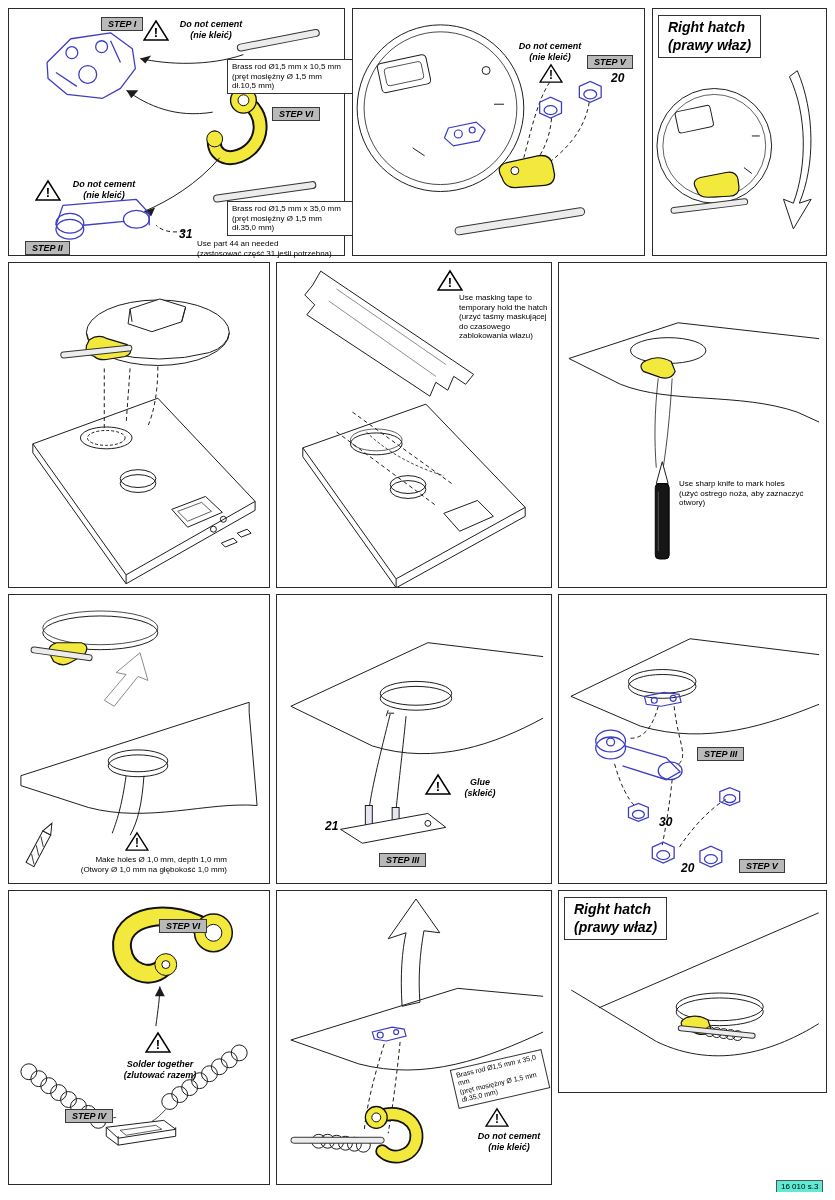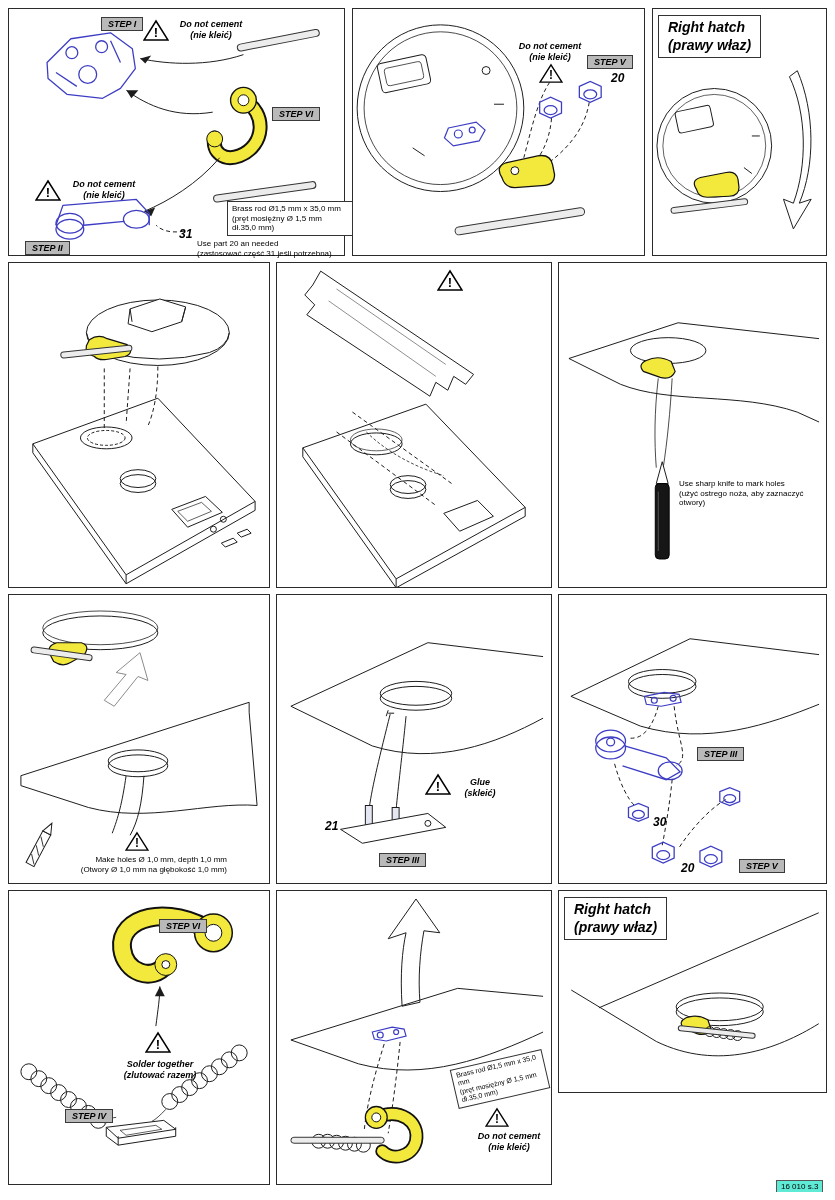--- a/index.html
+++ b/index.html
@@ -75,37 +75,41 @@
     </svg>
     <div class="step-label" style="left:92px; top:8px;"><span>STEP I</span></div>
     <svg class="warn" style="left:134px; top:10px;" width="26" height="23" viewBox="0 0 26 23">
       <path d="M13 2 L25 21 H1 Z" fill="#fff" stroke="#000" stroke-width="1.5"></path>
       <text x="13" y="18" text-anchor="middle">!</text>
     </svg>
     <div class="note center bold-it" style="left:163px; top:10px; width:78px;">
       <div>Do not cement</div>
       <div>(nie kleić)</div>
     </div>
+    <div class="note note-box" style="left:218px; top:50px; width:126px;">
+      <div>Brass rod Ø1,5 mm x 10,5 mm</div>
+      <div>(pręt mosiężny Ø 1,5 mm dł.10,5 mm)</div>
+    </div>
     <div class="step-label" style="left:263px; top:98px;"><span>STEP VI</span></div>
     <svg class="warn" style="left:26px; top:170px;" width="26" height="23" viewBox="0 0 26 23">
       <path d="M13 2 L25 21 H1 Z" fill="#fff" stroke="#000" stroke-width="1.5"></path>
       <text x="13" y="18" text-anchor="middle">!</text>
     </svg>
     <div class="note center bold-it" style="left:56px; top:170px; width:78px;">
       <div>Do not cement</div>
       <div>(nie kleić)</div>
     </div>
     <div class="step-label" style="left:16px; top:232px;"><span>STEP II</span></div>
     <div class="note note-box" style="left:218px; top:192px; width:126px;">
       <div>Brass rod Ø1,5 mm x 35,0 mm</div>
       <div>(pręt mosiężny Ø 1,5 mm dł.35,0 mm)</div>
     </div>
     <div class="num" style="left:170px; top:218px;">31</div>
     <div class="note" style="left:188px; top:230px; width:152px;">
-      <div>Use part 20 an needed</div>
+      <div>Use part 44 an needed</div>
       <div>(zastosować część 31 jeśli potrzebna)</div>
     </div>
   </div>
 
   <div class="panel" style="left:352px; top:8px; width:293px; height:248px;">
     <svg class="ill" viewBox="0 0 293 248">
       <circle cx="88" cy="100" r="84" stroke="#1c1c1c" fill="none"></circle>
       <circle cx="88" cy="100" r="77" stroke="#1c1c1c" stroke-width="0.8" fill="none"></circle>
       <g transform="rotate(-12 52 64)" stroke="#1c1c1c" fill="none">
         <rect x="26" y="50" width="50" height="30" rx="4"></rect>
@@ -222,20 +226,24 @@
         <ellipse cx="132" cy="228" rx="18" ry="9"></ellipse>
         <ellipse cx="132" cy="223" rx="18" ry="9"></ellipse>
         <path d="M168,252 l34,-13 16,16 -34,15 z"></path>
         <path d="M90,170 C110,190 140,206 168,214" stroke-dasharray="3 2" stroke-width="0.8"></path>
       </g>
     </svg>
     <svg class="warn" style="left:160px; top:6px;" width="26" height="23" viewBox="0 0 26 23">
       <path d="M13 2 L25 21 H1 Z" fill="#fff" stroke="#000" stroke-width="1.5"></path>
       <text x="13" y="18" text-anchor="middle">!</text>
     </svg>
+    <div class="note" style="left:182px; top:30px; width:92px;">
+      <div>Use masking tape to temporary hold the hatch</div>
+      <div>(urzyć taśmy maskującej do czasowego zablokowania włazu)</div>
+    </div>
   </div>
 
   <div class="panel" style="left:558px; top:262px; width:269px; height:326px;">
     <svg class="ill" viewBox="0 0 269 326">
 
       <g stroke="#1c1c1c" fill="none">
         <path d="M10,96 L120,60 L262,76"></path>
         <path d="M10,96 L62,122 C112,142 182,130 240,150 L262,160"></path>
       </g>
       <ellipse cx="110" cy="88" rx="38" ry="13" stroke="#1c1c1c" fill="none"></ellipse>
@@ -364,21 +372,21 @@
       <g stroke="#3d3dc4" fill="none" stroke-width="1.3">
         <path d="M94,254 l11,-5 11,5 0,11 -11,5 -11,-5 z"></path>
           <ellipse cx="105" cy="262" rx="6.5" ry="4.5"></ellipse>
       </g>
       <g stroke="#3d3dc4" fill="none" stroke-width="1.3">
         <path d="M142,258 l11,-5 11,5 0,11 -11,5 -11,-5 z"></path>
           <ellipse cx="153" cy="266" rx="6.5" ry="4.5"></ellipse>
       </g>
     </svg>
     <div class="step-label" style="left:138px; top:152px;"><span>STEP III</span></div>
-    <div class="num" style="left:94px; top:220px;">30</div>
+    <div class="num" style="left:100px; top:220px;">30</div>
     <div class="num" style="left:122px; top:266px;">20</div>
     <div class="step-label" style="left:180px; top:264px;"><span>STEP V</span></div>
   </div>
 
   <div class="panel" style="left:8px; top:890px; width:262px; height:295px;">
     <svg class="ill" viewBox="0 0 262 295">
 
       <g>
         <path d="M206,42 C160,12 110,26 114,58 C117,82 144,92 158,74" stroke="#111" stroke-width="20" fill="none" stroke-linecap="round"></path>
         <path d="M206,42 C160,12 110,26 114,58 C117,82 144,92 158,74" stroke="#f3e93c" stroke-width="16" fill="none" stroke-linecap="round"></path>

